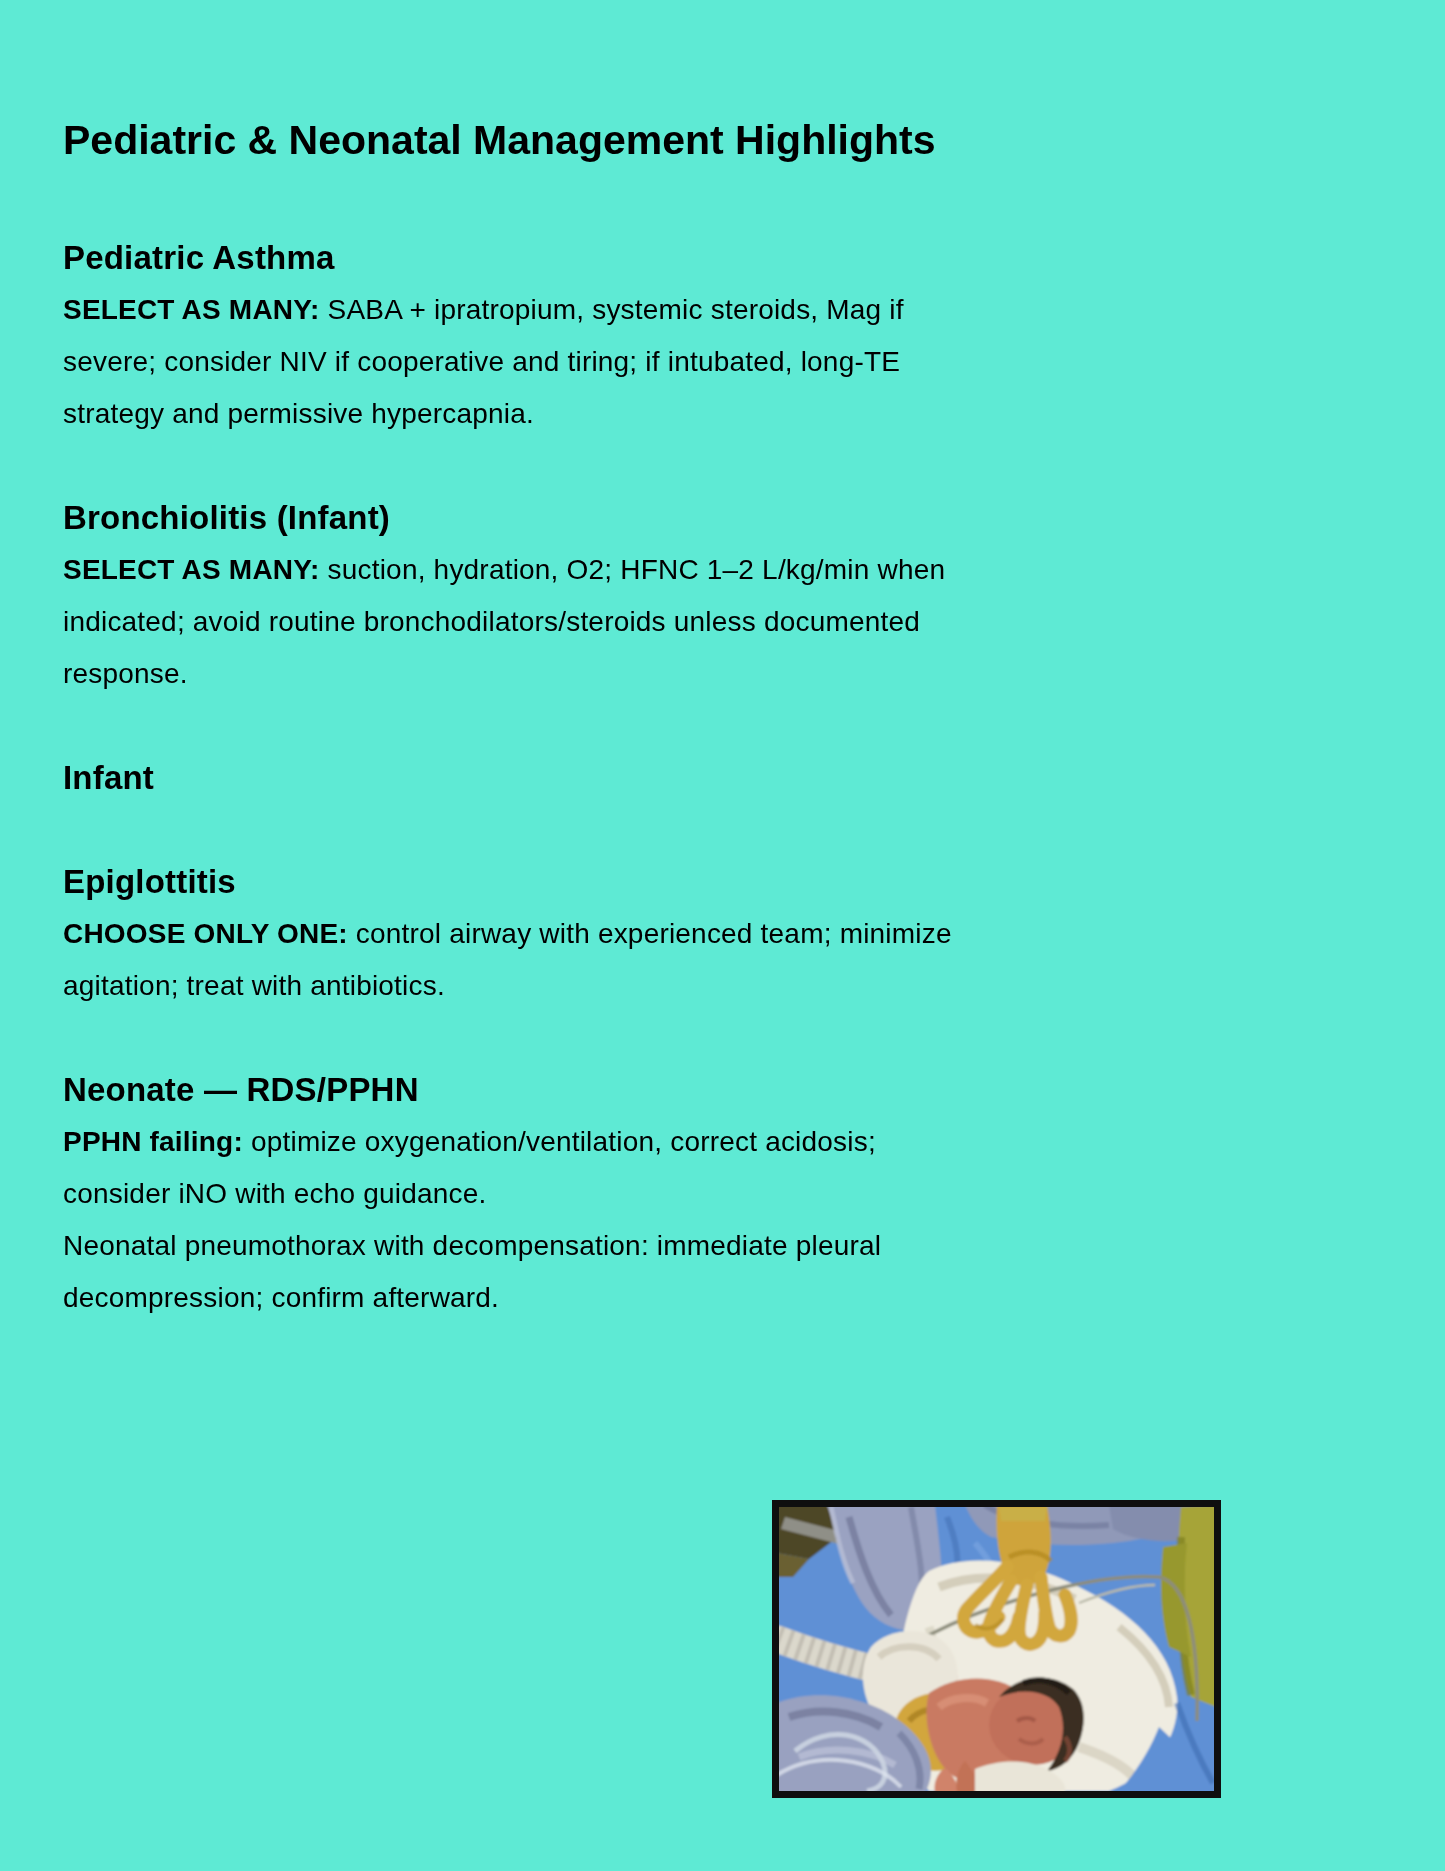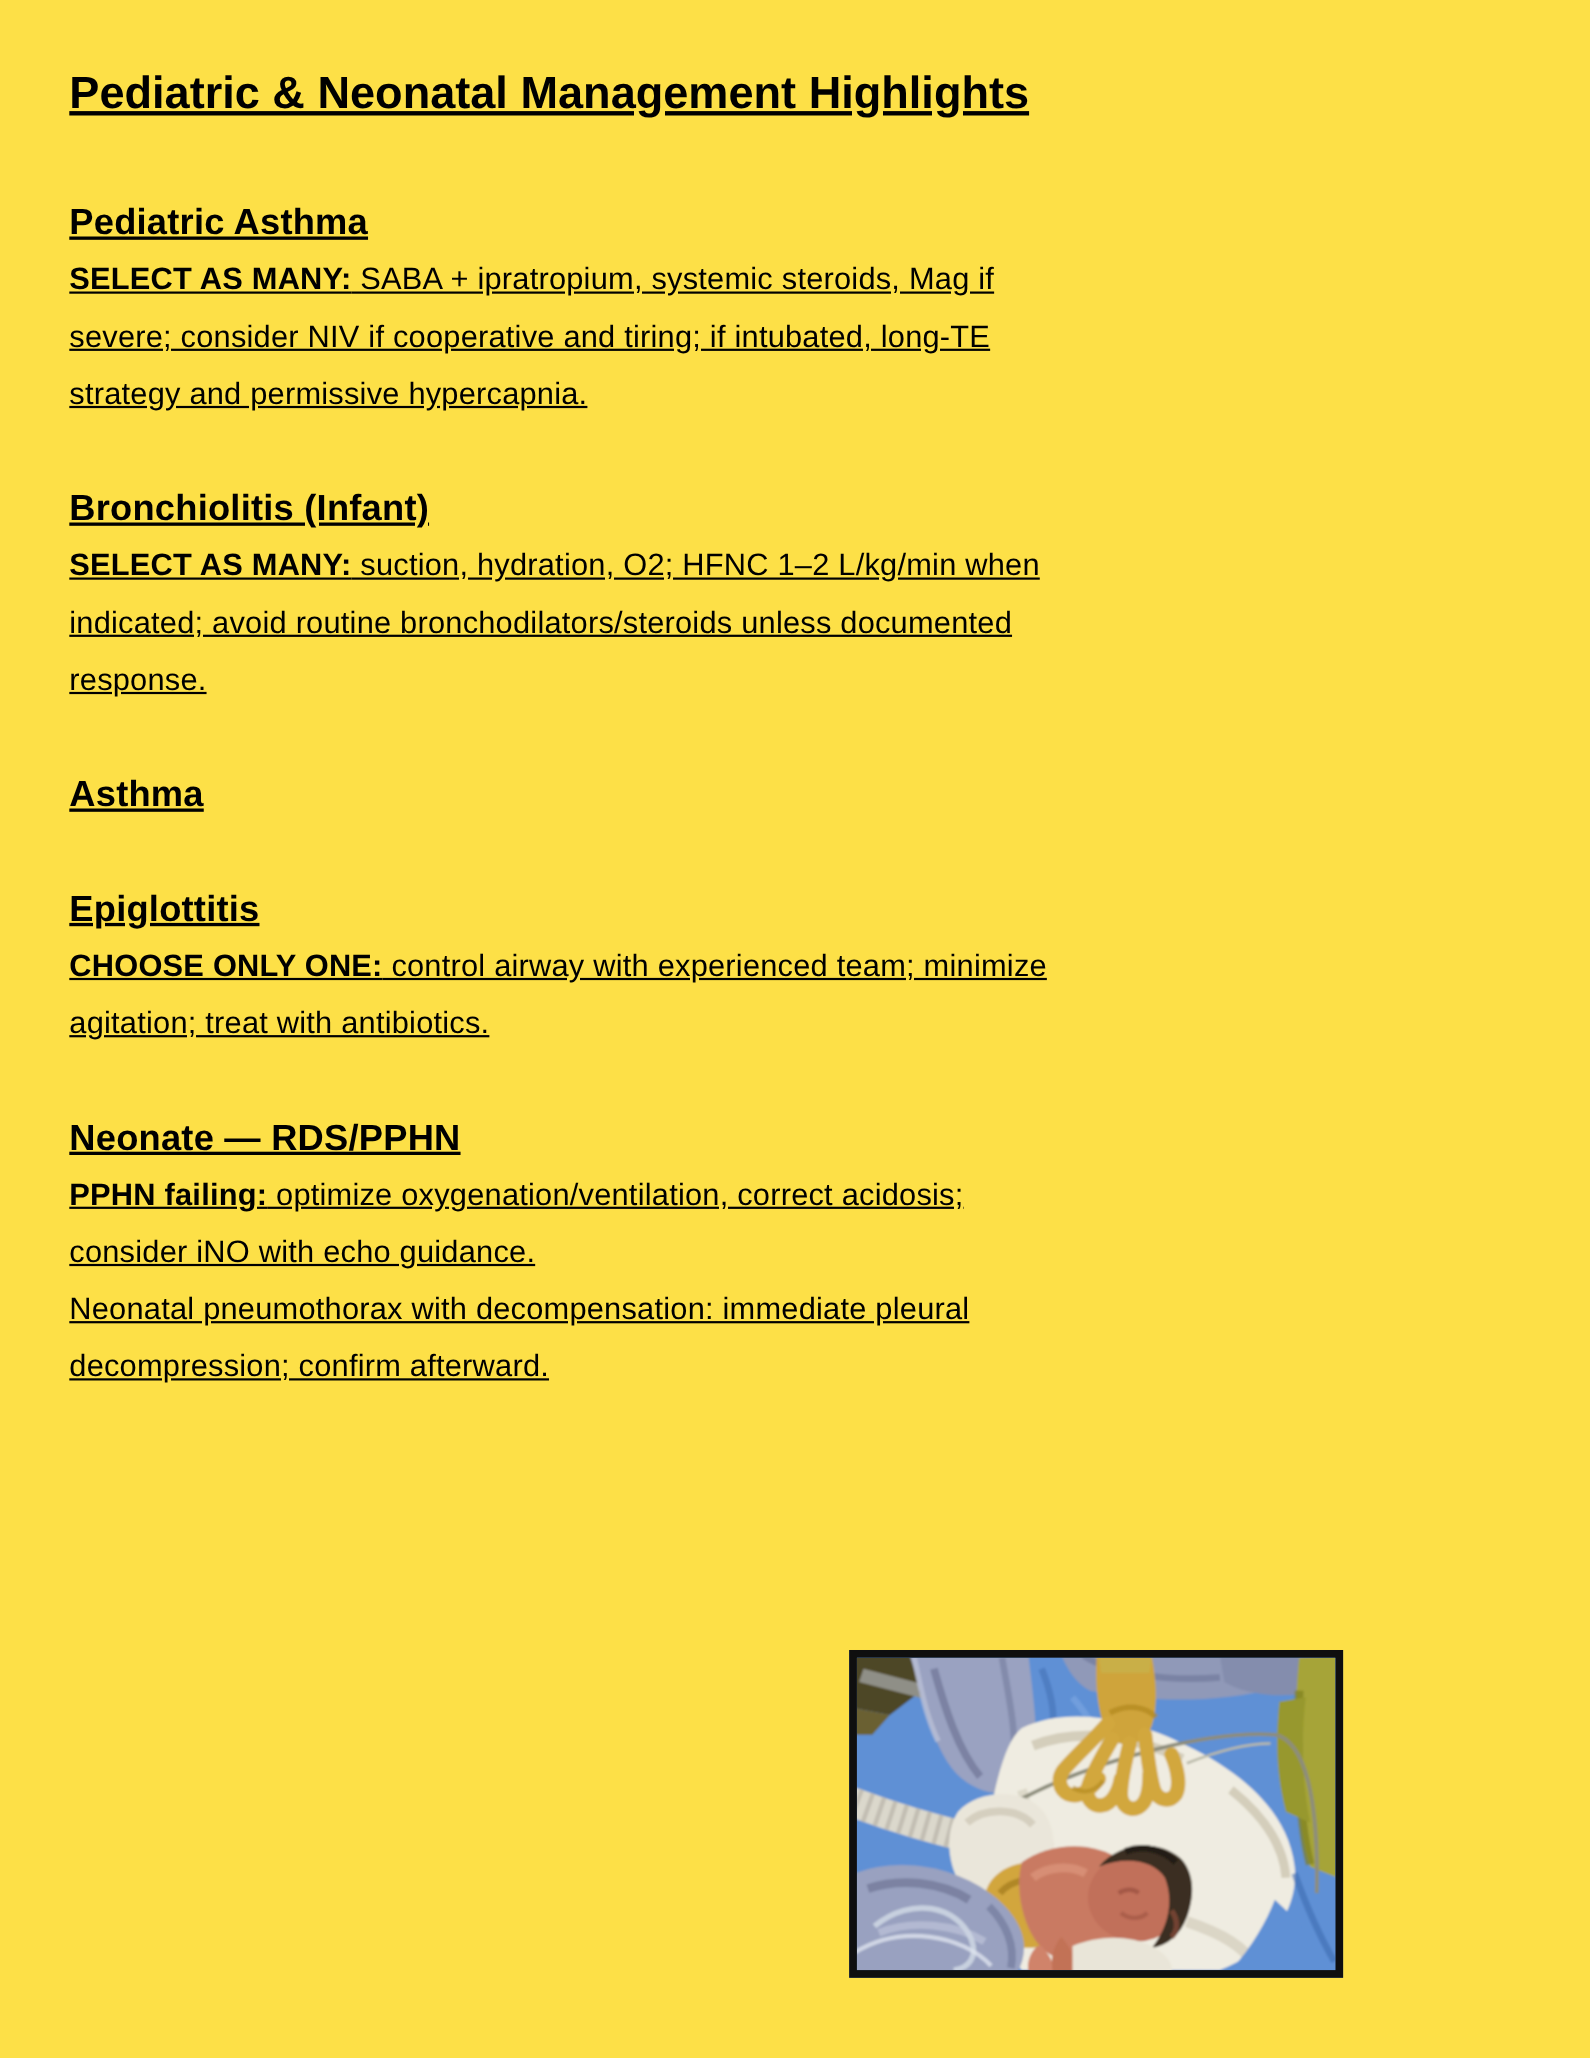--- a/index.html
+++ b/index.html
@@ -8,23 +8,22 @@
     width: 1445px;
     height: 1871px;
     position: relative;
     overflow: hidden;
     font-family: "Liberation Sans", sans-serif;
     color: #000000;
   }
   .page {
     position: absolute;
     inset: 0;
-    padding: 60px 60px 0 63px;
-    background: #fde047;
-    text-decoration: underline;
+    padding: 116px 60px 0 63px;
+    background: #5eead4;
   }
   h1.doc-title {
     font-size: 41px;
     line-height: 48px;
     font-weight: 700;
     letter-spacing: 0;
     margin-bottom: 68px;
   }
   .section {
     margin-bottom: 52px;
@@ -70,21 +69,21 @@
 severe; consider NIV if cooperative and tiring; if intubated, long-TE
 strategy and permissive hypercapnia.</span></p>
       </section>
       <section class="section">
         <h2>Bronchiolitis (Infant)</h2>
         <p><b>SELECT AS MANY:</b><span> suction, hydration, O2; HFNC 1–2 L/kg/min when
 indicated; avoid routine bronchodilators/steroids unless documented
 response.</span></p>
       </section>
       <section class="section">
-        <h2>Asthma</h2>
+        <h2>Infant</h2>
       </section>
       <section class="section">
         <h2>Epiglottitis</h2>
         <p><b>CHOOSE ONLY ONE:</b><span> control airway with experienced team; minimize
 agitation; treat with antibiotics.</span></p>
       </section>
       <section class="section">
         <h2>Neonate — RDS/PPHN</h2>
         <p><b>PPHN failing:</b><span> optimize oxygenation/ventilation, correct acidosis;
 consider iNO with echo guidance.</span></p>

